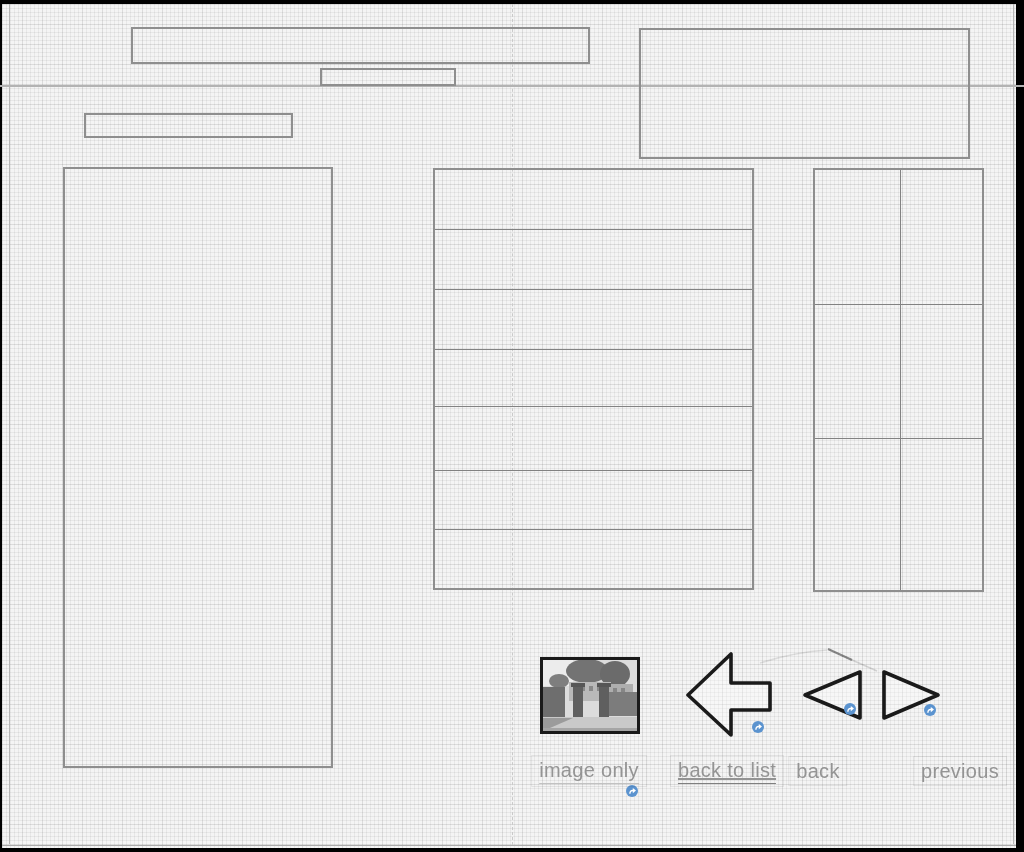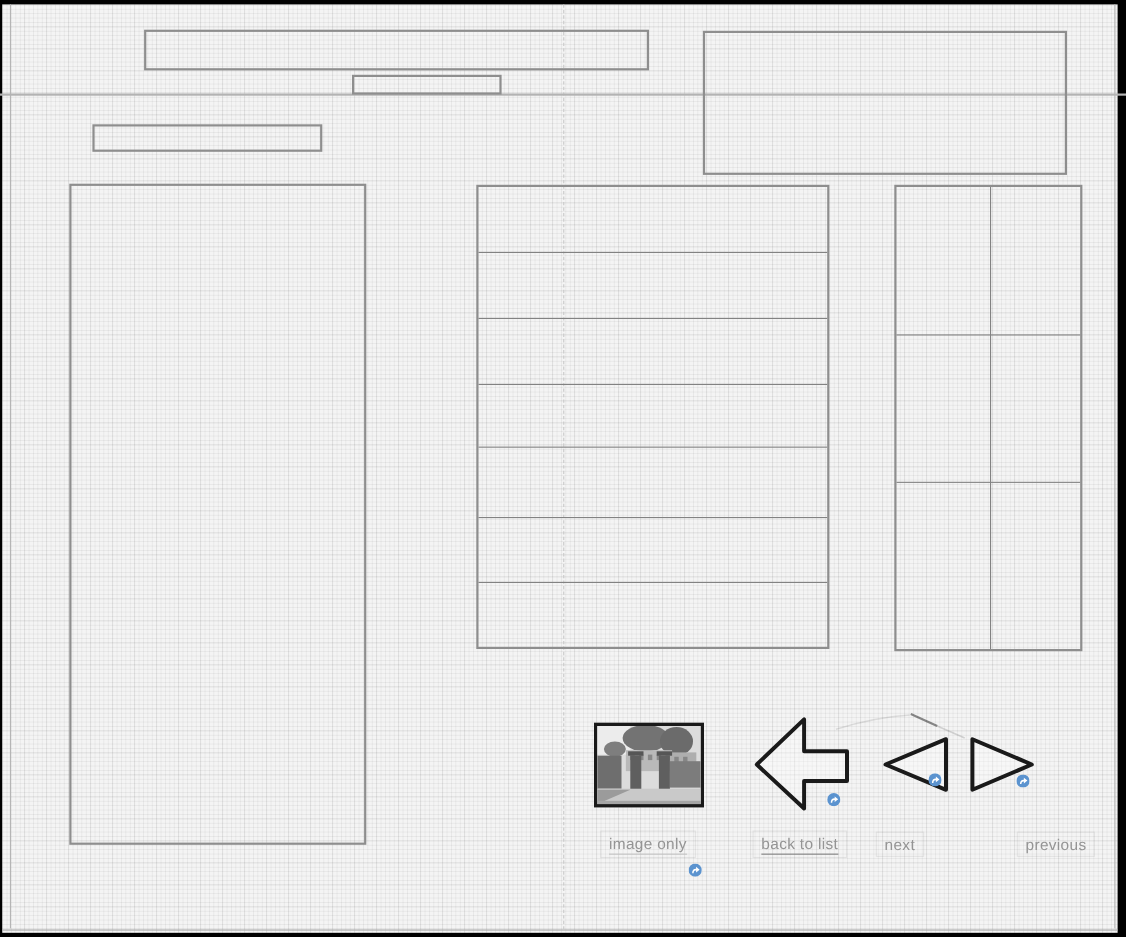--- a/index.html
+++ b/index.html
@@ -31,25 +31,25 @@
   .thumb{position:absolute;left:540px;top:657px;width:94px;height:71px;border:3px solid #1a1a1a;background:#ddd;}
   .thumb svg{display:block;opacity:.84;}
 
   .arrow-svg{position:absolute;}
   .arrow-shape{fill:rgba(252,252,252,0.35);stroke:#1a1a1a;stroke-width:3.6;stroke-linejoin:round;}
 
   .badge{position:absolute;width:12px;height:12px;}
 
   .wf-label{
     position:absolute;transform:translateX(-50%);
-    color:#949494;font-size:14px;letter-spacing:.3px;white-space:nowrap;
+    color:#949494;font-size:20px;letter-spacing:.3px;white-space:nowrap;
     border:1px solid rgba(0,0,0,0.07);padding:3px 7px 2px 7px;background:transparent;
   }
   .wf-label .txt{display:inline-block;}
-  .ul-dark .txt{border-bottom:1px solid #7f7f7f;padding-bottom:1px;}
+  .ul-dark .txt{border-bottom:1px solid #7f7f7f;padding-bottom:1px;text-decoration:underline;}
   .ul-light .txt{border-bottom:1px solid #c2c2c2;padding-bottom:1px;}
 
   .sketch{position:absolute;pointer-events:none;}
 </style>
 </head>
 <body>
 
 <div id="canvas">
 
   <div class="paper"></div>
@@ -143,19 +143,19 @@
     <path d="M3.2,8.8 C3.2,5.9 4.9,4.6 6.8,4.8 L6.8,3 L10,5.6 L6.8,8.2 L6.8,6.4 C5.3,6.2 4.6,7.1 4.6,8.8 Z" fill="#ffffff"></path>
   </svg>
 
   <div class="wf-label ul-light" style="left:589px;top:755px;">
     <span class="txt">image only</span>
   </div>
   <div class="wf-label ul-dark" style="left:727px;top:755px;">
     <span class="txt">back to list</span>
   </div>
   <div class="wf-label" style="left:818px;top:756px;">
-    <span class="txt">next</span>
+    <span class="txt">back</span>
   </div>
   <div class="wf-label" style="left:960px;top:756px;">
     <span class="txt">previous</span>
   </div>
 
 </div>
 
 </body></html>

